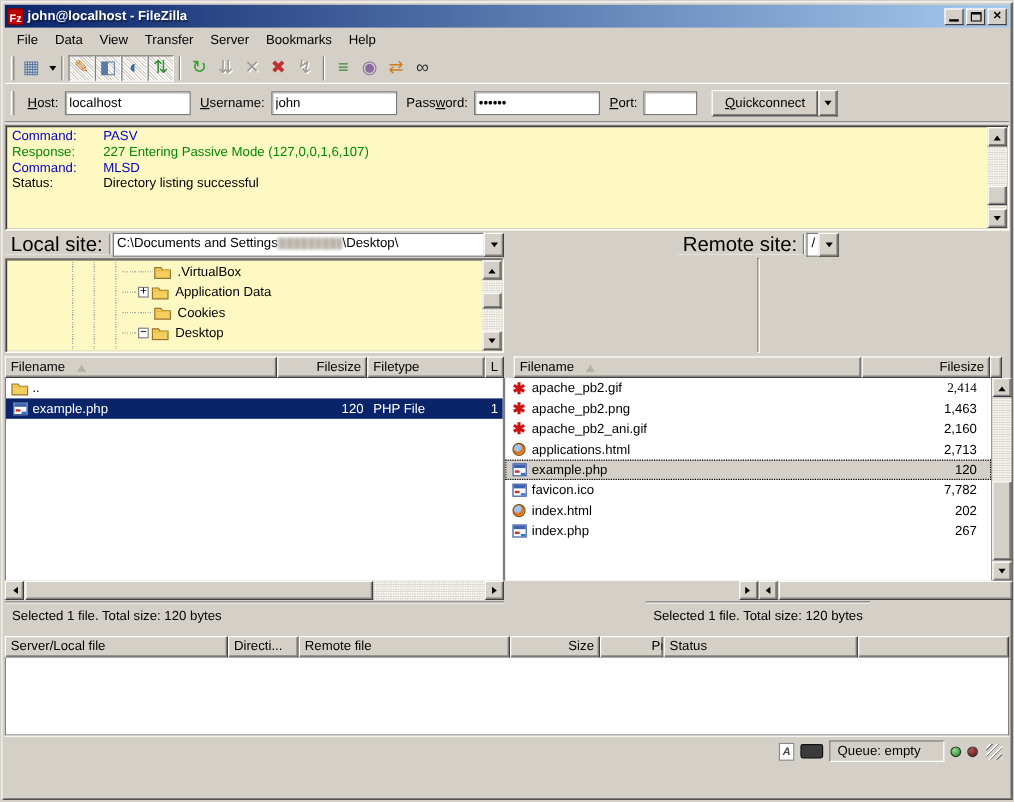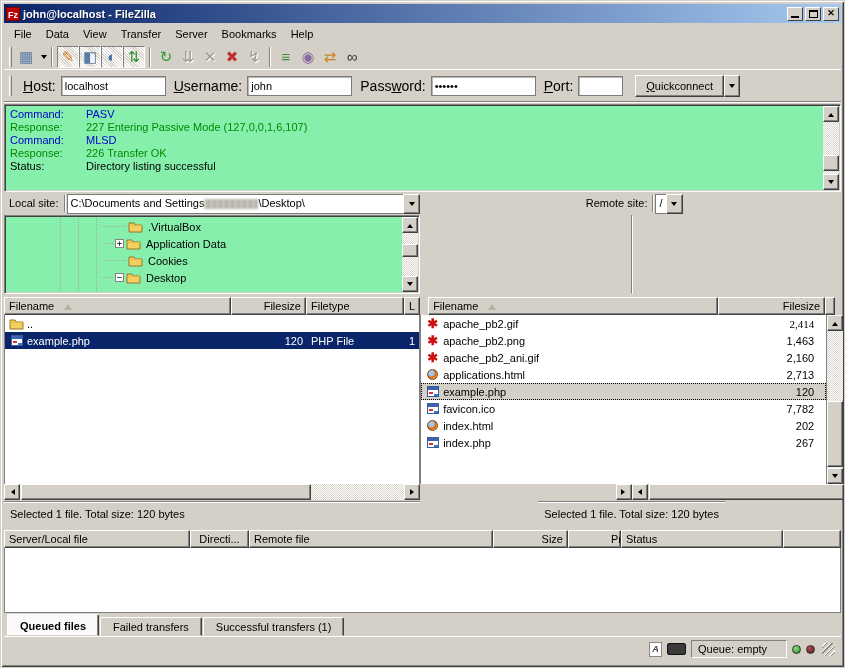--- a/index.html
+++ b/index.html
@@ -39,34 +39,34 @@
     border:1px solid transparent; flex:none; }
   .tb-btn.pressed { border-color:#808080 #fff #fff #808080;
     background:repeating-linear-gradient(45deg,#fff 0 1px,#d8d4cc 1px 2px); }
   .tb-ic { font-size:15px; line-height:15px; }
   .tb-btn.disabled .tb-ic { color:#9c9a94 !important; text-shadow:1px 1px 0 #fff; }
   .tb-dd { width:0; height:0; border:3px solid transparent; border-top:4px solid #000; margin-left:4px; margin-top:3px; }
 
   
   .quickbar { height:32px; display:flex; align-items:center; padding-left:2px; flex:none;
     border-bottom:1px solid #808080; box-shadow:0 1px 0 #fff; }
-  .qc-label { font-size:14px; margin:0 5px 0 8px; white-space:nowrap; }
+  .qc-label { font-size:11px; margin:0 5px 0 8px; white-space:nowrap; }
   .field { background:#fff; border:1px solid #7b7b7b; height:20px; font-size:11px;
     padding:2px 3px; font-family:"Liberation Sans",sans-serif;
     box-shadow: inset 1px 1px 0 #b9b6ad; }
   .qc-btn { height:22px; margin-left:12px; background:#d4d0c8; font-size:11px; padding:0 10px;
     border:1px solid; border-color:#fff #404040 #404040 #fff;
     box-shadow: inset -1px -1px 0 #808080, inset 1px 1px 0 #d4d0c8;
     font-family:"Liberation Sans",sans-serif; }
   .qc-dd { width:16px; height:22px; background:#d4d0c8; border:1px solid; border-color:#fff #404040 #404040 #fff;
     box-shadow: inset -1px -1px 0 #808080; display:flex; align-items:center; justify-content:center; }
   .qc-dd::after { content:""; width:0; height:0; border:3px solid transparent; border-top:4px solid #000; margin-top:4px; }
 
   .sunken { border:1px solid; border-color:#808080 #fff #fff #808080;
-    box-shadow: inset 1px 1px 0 #404040, inset -1px -1px 0 #d4d0c8; background:#86efac; }
+    box-shadow: inset 1px 1px 0 #404040, inset -1px -1px 0 #d4d0c8; background:#fef9c3; }
 
   
   .logpane { height:88px; margin:2px 0 1px 0; position:relative; overflow:hidden; flex:none; }
   .log-inner { position:absolute; inset:2px 18px 2px 2px; padding:1px 3px; font-size:11px; line-height:13px; }
   .log-line { white-space:nowrap; }
   .log-label { display:inline-block; width:76px; }
   .lt-command { color:#0000c8; }
   .lt-response { color:#008a00; }
   .lt-status { color:#000; }
 
@@ -85,21 +85,21 @@
   .sb-thumb { position:absolute; background:#d4d0c8; border:1px solid; border-color:#fff #404040 #404040 #fff;
     box-shadow: inset -1px -1px 0 #808080; }
 
   
   .mainarea { height:332px; display:flex; flex:none; }
   .pane { display:flex; flex-direction:column; }
   .pane-local { width:419px; }
   .pane-remote { flex:1;align-items:center; }
   .vsplit { width:6px; }
   .sitebar { height:21px; display:flex; align-items:center; flex:none; }
-  .site-label { font-size:11px; padding:0 5px; border-right:1px solid #808080; box-shadow:1px 0 0 #fff; margin-right:2px; height:17px; line-height:17px; }
+  .site-label { font-size:17px; padding:0 5px; border-right:1px solid #808080; box-shadow:1px 0 0 #fff; margin-right:2px; height:17px; line-height:17px; }
   .combo { flex:1; height:20px; display:flex; position:relative; }
   .combo-field { flex:1; background:#fff; border:1px solid #7b7b7b; border-right:none; font-size:11px; padding:2px 3px; white-space:nowrap; overflow:hidden; }
   .combo-dd { width:17px; background:#d4d0c8; border:1px solid; border-color:#fff #404040 #404040 #fff;
     box-shadow: inset -1px -1px 0 #808080; display:flex; align-items:center; justify-content:center; }
   .combo-dd::after { content:""; width:0; height:0; border:3px solid transparent; border-top:4px solid #000; margin-top:4px; }
   .redacted { display:inline-block; width:54px; height:10px; vertical-align:middle;
     background:repeating-linear-gradient(90deg,#c9c5bd 0 3px,#b5b1a9 3px 6px); filter:blur(1.3px); border-radius:1px; }
 
   .treebox { height:79px; position:relative; overflow:hidden; flex:none; margin-top:1px; }
   .tree-inner { position:absolute; inset:2px; }
@@ -264,21 +264,20 @@
       </span>
     <button class="qc-btn" id="qc-btn"><u>Q</u><span>u</span><span>i</span><span>c</span><span>k</span><span>c</span><span>o</span><span>n</span><span>n</span><span>e</span><span>c</span><span>t</span></button>
     <div class="qc-dd"></div>
   </div>
 
   <div class="logpane sunken">
     <div class="log-inner" id="log">
         <div class="log-line lt-command"><span class="log-label">Command:</span><span>PASV</span></div>
         <div class="log-line lt-response"><span class="log-label">Response:</span><span>227 Entering Passive Mode (127,0,0,1,6,107)</span></div>
         <div class="log-line lt-command"><span class="log-label">Command:</span><span>MLSD</span></div>
-        <div class="log-line lt-response"><span class="log-label">Response:</span><span>226 Transfer OK</span></div>
         <div class="log-line lt-status"><span class="log-label">Status:</span><span>Directory listing successful</span></div>
       </div>
     <div style="position:absolute; right:1px; top:1px; bottom:1px; width:16px;">
       <div class="sb-track-v" style="left:0;"></div>
       <div class="sb-btn" style="top:0; right:0;">
           <div class="arr arr-up"></div>
         </div>
       <div class="sb-thumb" style="right:0; width:16px; top:49px; height:16px;"></div>
       <div class="sb-btn" style="bottom:0; right:0;">
           <div class="arr arr-dn"></div>
@@ -596,45 +595,40 @@
     </div>
   </div>
 
   <div class="queuegap"></div>
 
   <div class="queuepane">
     <div class="hdr-row" id="qhdr">
         <div class="hcell" style="width: 186px;">
           <span>Server/Local file</span>
         </div>
-        <div class="hcell" style="width: 59px; justify-content: center;">
+        <div class="hcell" style="width: 59px;">
           <span>Directi...</span>
         </div>
-        <div class="hcell" style="width: 244px;">
+        <div class="hcell" style="width: 176px;">
           <span>Remote file</span>
         </div>
         <div class="hcell rt" style="width: 75px;">
           <span>Size</span>
         </div>
         <div class="hcell" style="width: 53px; padding-left: 42px;">
           <span>Priority</span>
         </div>
         <div class="hcell" style="width: 162px;">
           <span>Status</span>
         </div>
         <div class="hcell" style="flex: 1 1 0%;"></div>
       </div>
     <div class="queue-body"></div>
   </div>
 
-  <div class="tabsrow" id="tabsrow">
-      <div class="tab active">Queued files</div>
-      <div class="tab">Failed transfers</div>
-      <div class="tab">Successful transfers (1)</div>
-    </div>
 
   <div class="statusbar">
     <div class="sb-cluster">
       <div class="ascii-ic">A</div>
       <div class="badge-ic"></div>
       <div class="queue-box">Queue: empty</div>
       <div class="led led-green"></div>
       <div class="led led-red"></div>
       <div class="grip"></div>
     </div>

